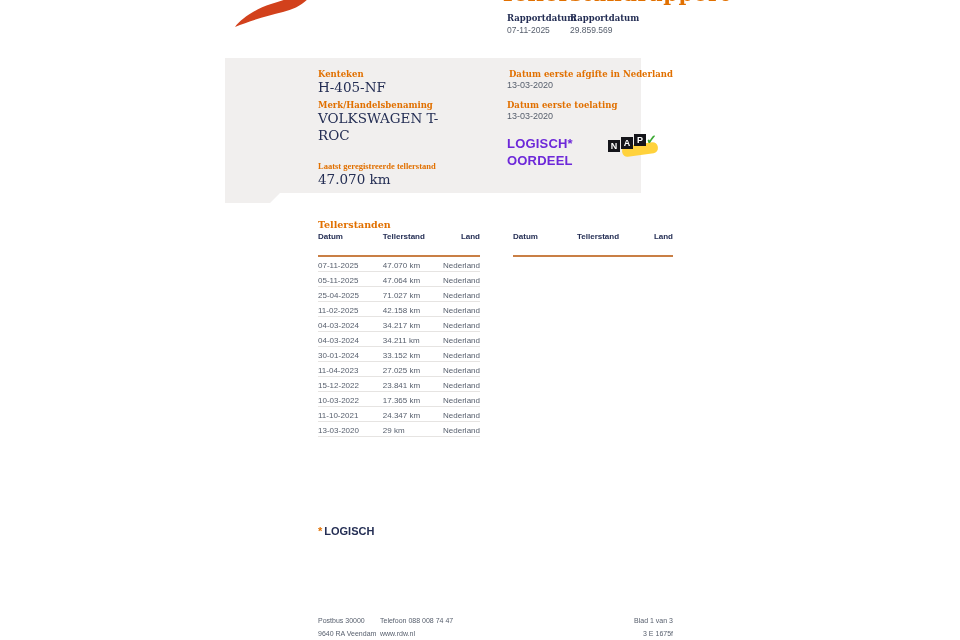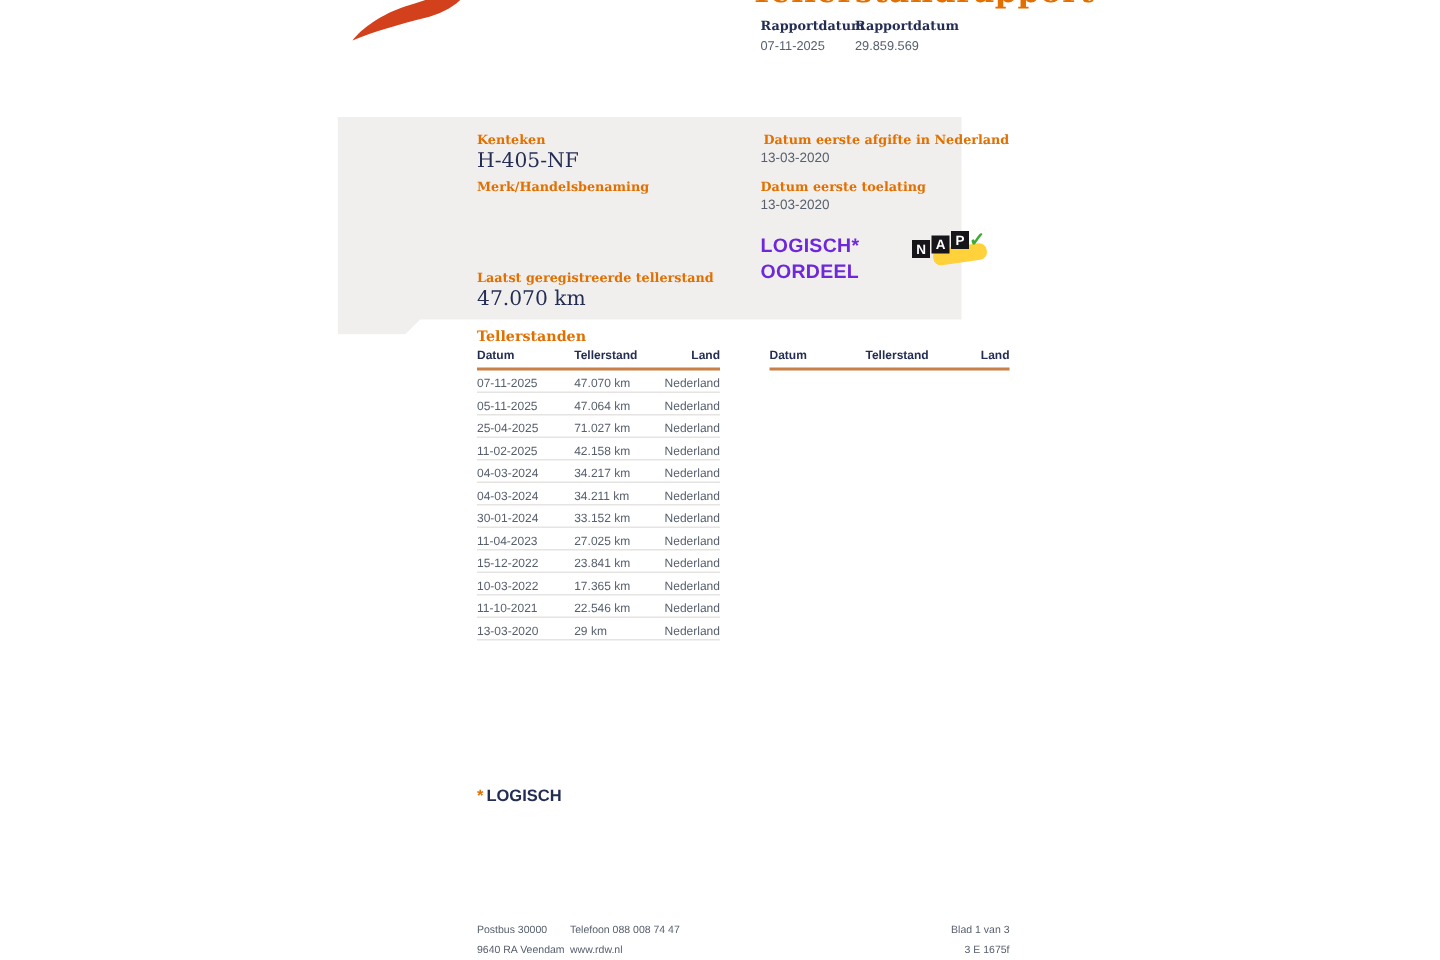--- a/index.html
+++ b/index.html
@@ -20,21 +20,20 @@
   .meta-label{
     font-family:"DejaVu Serif",serif;font-weight:bold;font-size:8.5px;
     color:#242e54;white-space:nowrap;
   }
   .meta-value{font-size:8.5px;color:#58606e;white-space:nowrap;}
 
   
   .panel{
     left:225px;top:58px;width:416px;height:145px;background:#f1efee;
     clip-path:polygon(0 0,452px 0,452px 135px,55px 135px,45px 145px,0 145px);
-    margin-top:20px;
   }
   .lbl{
     font-family:"DejaVu Serif",serif;font-weight:bold;font-size:8.5px;
     color:#e17000;white-space:nowrap;
   }
   .big-val{
     font-family:"DejaVu Serif",serif;font-size:13.5px;color:#242e54;
     line-height:17px;
   }
   .sm-val{font-size:9px;color:#58606e;}
@@ -60,21 +59,21 @@
   }
 
   
   .section-heading{
     font-family:"DejaVu Serif",serif;font-weight:bold;font-size:9.5px;
     color:#e17000;
   }
   .ttable{width:162px;font-size:8px;}
   .thead{
     display:flex;font-weight:bold;color:#242e54;
-    border-bottom:2px solid #c97f45;padding-bottom:2px;height:11px;
+    border-bottom:2px solid #c97f45;padding-bottom:12px;height:11px;
   }
   .trow{
     display:flex;color:#58606e;border-bottom:1px solid #e6e4e2;
     height:13px;align-items:flex-end;padding-bottom:1px;
   }
   .c1{width:40%;text-align:left;}
   .c2{width:36%;text-align:left;}
   .c3{width:24%;text-align:right;}
 
   
@@ -103,22 +102,23 @@
   <div class="abs meta-label" style="left:507px;top:13px;">Rapportdatum</div>
   <div class="abs meta-value" style="left:507px;top:25px;">07-11-2025</div>
   <div class="abs meta-label" style="left:570px;top:13px;">Rapportdatum</div>
   <div class="abs meta-value" style="left:570px;top:25px;">29.859.569</div>
 
   <div class="abs panel">
     <div class="abs lbl" style="left:93px;top:11px;">Kenteken</div>
     <div class="abs big-val" style="left:93px;top:21px;">H-405-NF</div>
 
     <div class="abs lbl" style="left:93px;top:42px;">Merk/Handelsbenaming</div>
-
-    <div class="abs lbl" style="left:93px;top:103px;">Laatst geregistreerde tellerstand</div>
+    <div class="abs big-val" style="left:93px;top:52px;width:128px;">VOLKSWAGEN T-ROC</div>
+
+    <div class="abs lbl" style="left:93px;top:103px;font-family:Liberation Serif, serif;">Laatst geregistreerde tellerstand</div>
     <div class="abs big-val" style="left:93px;top:113px;">47.070 km</div>
 
     <div class="abs lbl" style="left:284px;top:11px;">Datum eerste afgifte in Nederland</div>
     <div class="abs sm-val" style="left:282px;top:22px;">13-03-2020</div>
 
     <div class="abs lbl" style="left:282px;top:42px;">Datum eerste toelating</div>
     <div class="abs sm-val" style="left:282px;top:53px;">13-03-2020</div>
 
     <div class="abs oordeel" style="left:282px;top:78px;">LOGISCH*</div>
     <div class="abs oordeel" style="left:282px;top:95px;">OORDEEL</div>
@@ -185,21 +185,21 @@
       <span class="c2">23.841 km</span>
       <span class="c3">Nederland</span>
     </div>
     <div class="trow">
       <span class="c1">10-03-2022</span>
       <span class="c2">17.365 km</span>
       <span class="c3">Nederland</span>
     </div>
     <div class="trow">
       <span class="c1">11-10-2021</span>
-      <span class="c2">22.546 km</span>
+      <span class="c2">24.347 km</span>
       <span class="c3">Nederland</span>
     </div>
     <div class="trow">
       <span class="c1">13-03-2020</span>
       <span class="c2">29 km</span>
       <span class="c3">Nederland</span>
     </div>
   </div>
 
   <div class="abs ttable" style="left:513px;top:232px;width:160px;">

